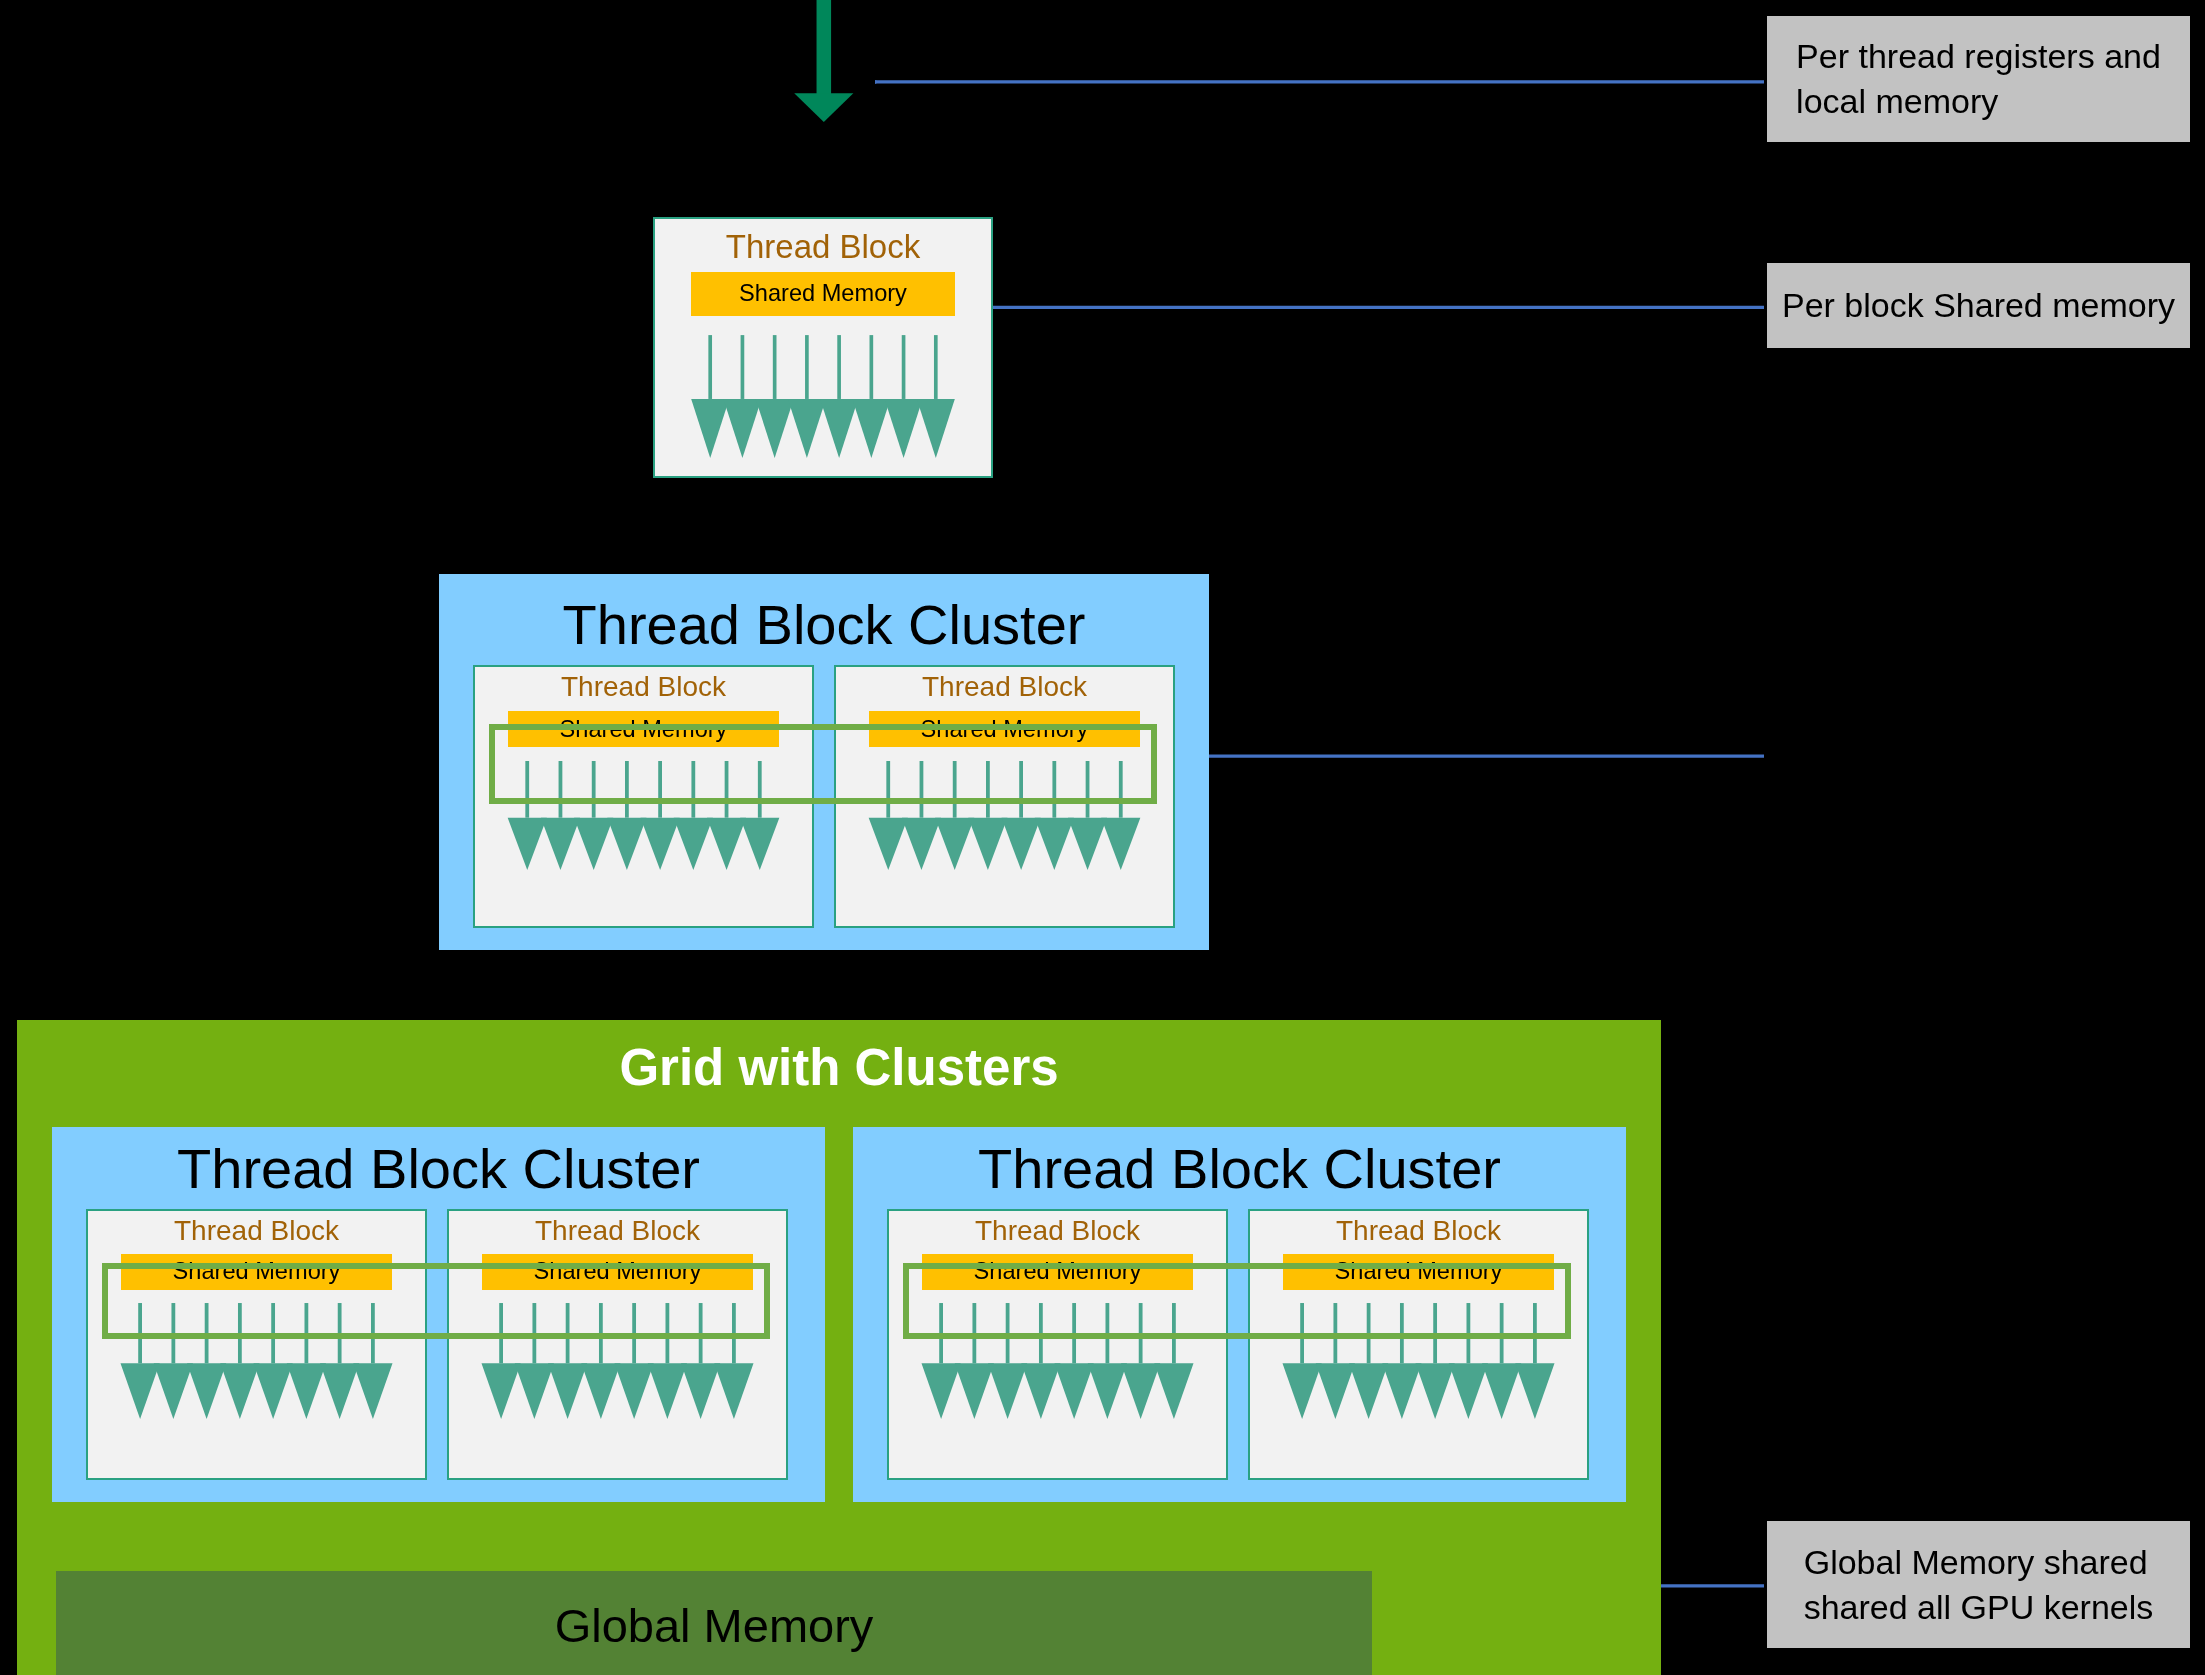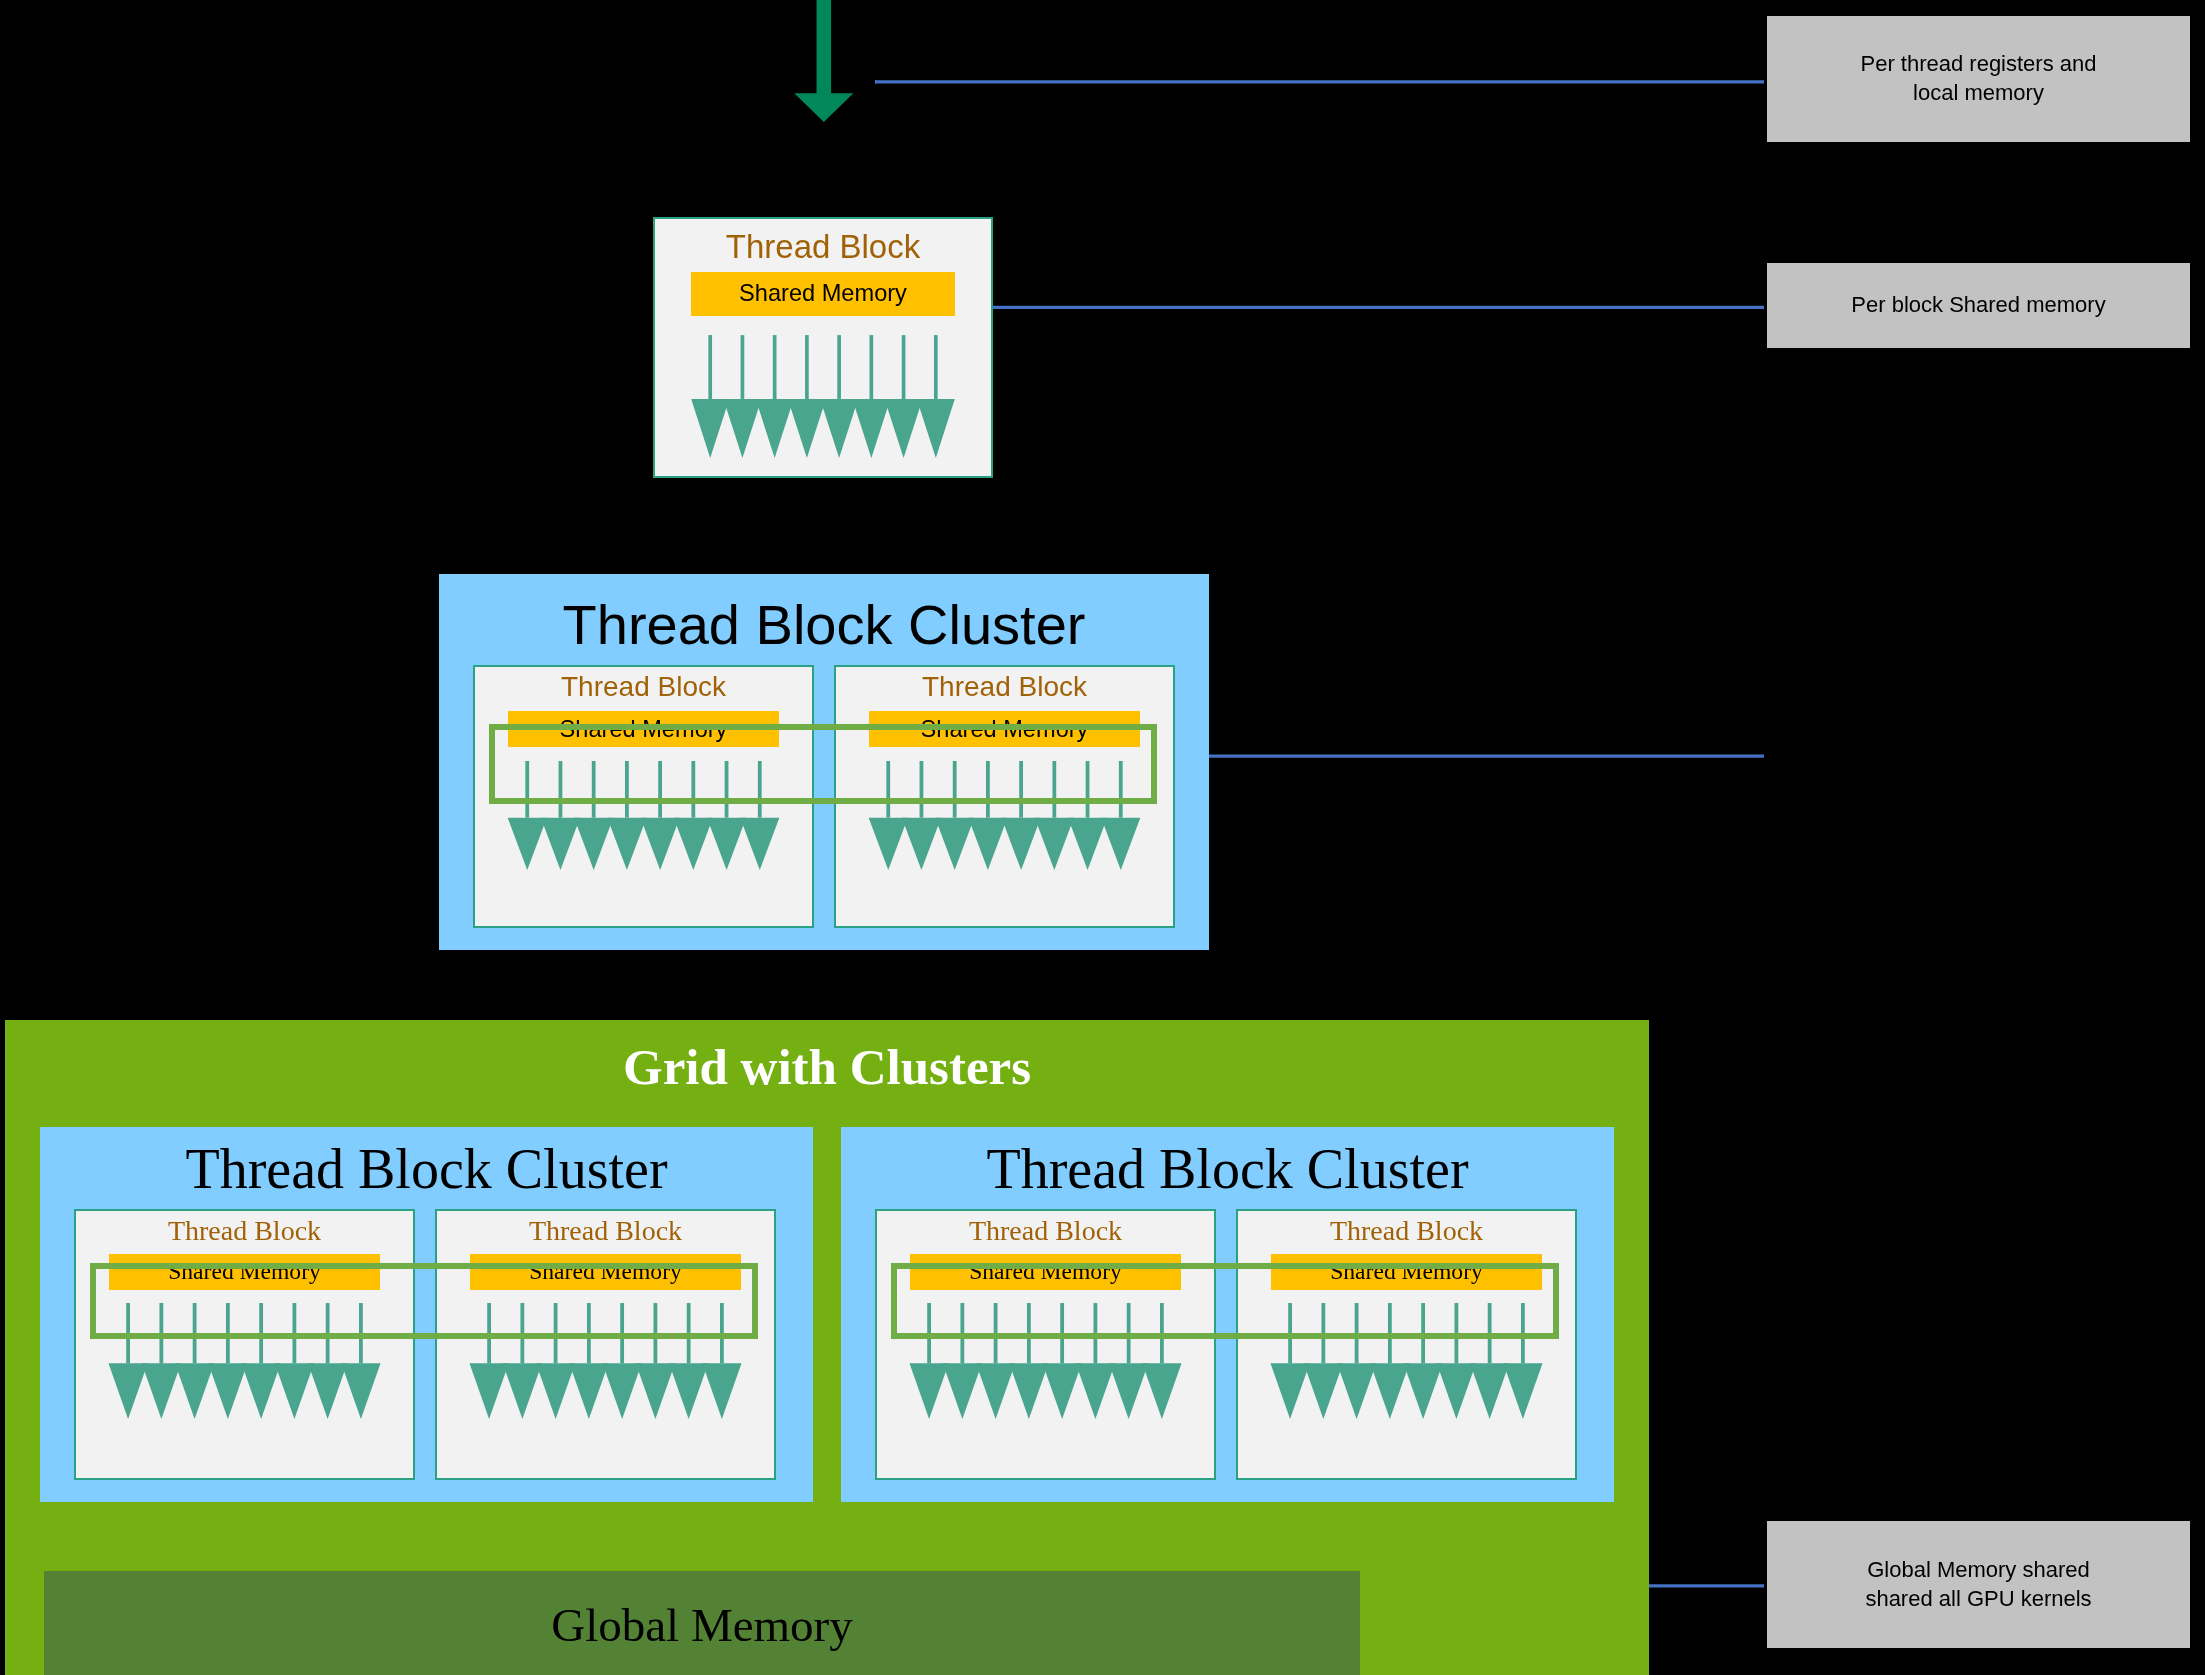--- a/index.html
+++ b/index.html
@@ -21,23 +21,22 @@
   
   .abs { position: absolute; box-sizing: border-box; }
 
   
   .note {
     background: #c2c2c2;
     color: #000000;
     display: flex;
     align-items: center;
     justify-content: center;
-    text-align: center;
     line-height: 1.30;
-    font-size: 22px;
+    font-size: 34px;
     font-stretch: condensed;
     padding: 2.7px 11.8px;
     white-space: pre-line;
   }
 
   
   .tblock {
     background: #f2f2f2;
     border: 2.3px solid #2aa182;
     display: flex;
@@ -232,21 +231,21 @@
             <path d="M459.7028571428571,124.80000000000001 L546.0114285714285,124.80000000000001 L502.85714285714283,240 Z"></path>
             <rect x="571.84" y="0" width="8.32" height="124.80000000000001"></rect>
             <path d="M532.8457142857143,124.80000000000001 L619.1542857142857,124.80000000000001 L576,240 Z"></path>
           </g>
       </svg>
     </div>
 
     <div class="abs dsm-outline" style="left:50px; top:150px; width:668px; height:80px;"></div>
   </div>
 
-  <div class="abs grid-panel" style="left:5px; top:1020px; width:1644px; height:655px;font-family:Liberation Serif, serif;">
+  <div class="abs grid-panel" style="left:17px; top:1020px; width:1644px; height:655px;">
     <div class="grid-title" style="top:22px;">Grid with Clusters</div>
 
     <div class="abs cluster" style="left:35px; top:107px; width:773px; height:375px;">
       <div class="cluster-title" style="top:13.6px;">Thread Block Cluster</div>
 
       <div class="abs tblock small" style="left:34px; top:82px; width:341px; height:271px;">
         <div class="tblock-title" style="margin-top:5.5px;">Thread Block</div>
         <div class="shmem" style="width:271px; height:36px; margin-top:9px;">Shared Memory</div>
         <svg width="291" height="116" viewBox="0 0 640 255" style="margin-top:13.6px;">
           <g fill="#4aa58e" class="threads-8">

